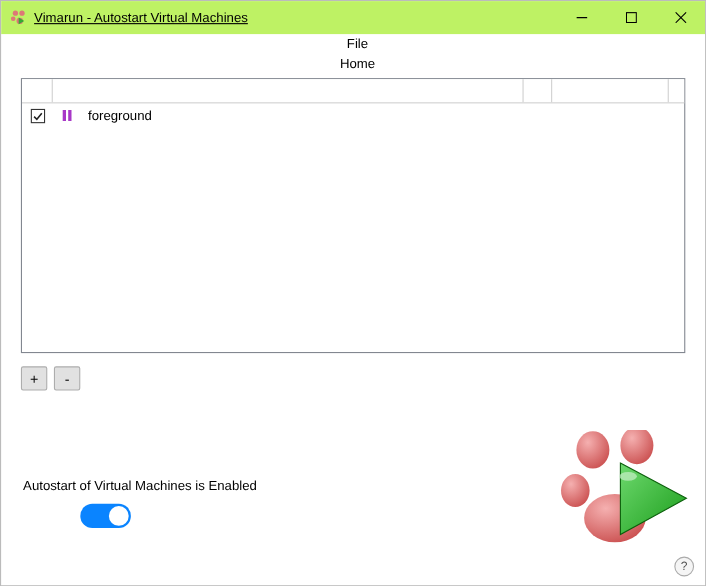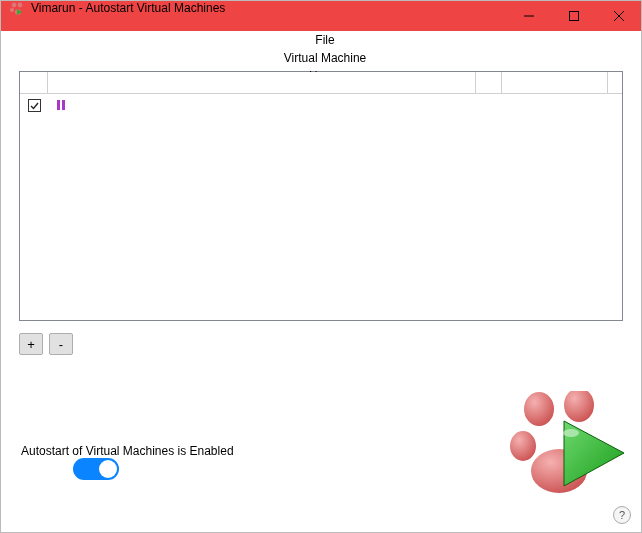--- a/index.html
+++ b/index.html
@@ -9,22 +9,24 @@
       background: #fff;
       width: 642px;
       height: 533px;
       border: 1px solid #bbb;
       position: relative;
       overflow: hidden;
     }
     .titlebar {
       height: 30px;
       display: flex;
+      align-items: center;
       padding-left: 8px;
-      background: #ef4444;
+      background: #bef264;
+      text-decoration: underline;
     }
     .titlebar-icon {
       width: 16px;
       height: 16px;
       margin-right: 6px;
     }
     .titlebar-text {
       font-size: 12px;
       color: #000;
       flex: 1;
@@ -113,20 +115,21 @@
       cursor: pointer;
       border-radius: 2px;
     }
     .autostart-section {
       position: absolute;
       left: 20px;
       bottom: 52px;
     }
     .autostart-label {
       font-size: 12px;
+      margin-bottom: 10px;
     }
     .toggle {
       width: 46px;
       height: 22px;
       border-radius: 11px;
       background: #0a84ff;
       position: relative;
       margin-left: 52px;
       cursor: pointer;
     }
@@ -190,21 +193,20 @@
       <svg width="10" height="10">
         <line x1="0" y1="0" x2="10" y2="10" stroke="#000" stroke-width="1"></line>
         <line x1="10" y1="0" x2="0" y2="10" stroke="#000" stroke-width="1"></line>
       </svg>
     </div>
   </div>
 </div>
 
 <div class="menubar">
   <div class="menu-item">File</div>
-  <div class="menu-item">Virtual Machine</div>
   <div class="menu-item">Home</div>
 </div>
 
 <div class="content">
   <div class="grid-wrap">
     <div class="grid-header">
       <div class="hcol c1"></div>
       <div class="hcol c2"></div>
       <div class="hcol c3"></div>
       <div class="hcol c4"></div>
@@ -218,20 +220,21 @@
                 <polyline points="2,6 4.5,8.5 9,3" fill="none" stroke="#222" stroke-width="1.4"></polyline>
               </svg>
           </div>
         </div>
         <div class="cell c3">
           <div class="pause-icon">
               <span></span>
               <span></span>
             </div>
         </div>
+        <div class="cell c4">foreground</div>
         <div class="cell c5"></div>
       </div>
     </div>
   </div>
 
   <div class="btnrow">
     <div class="smallbtn">+</div>
     <div class="smallbtn">-</div>
   </div>
 </div>

